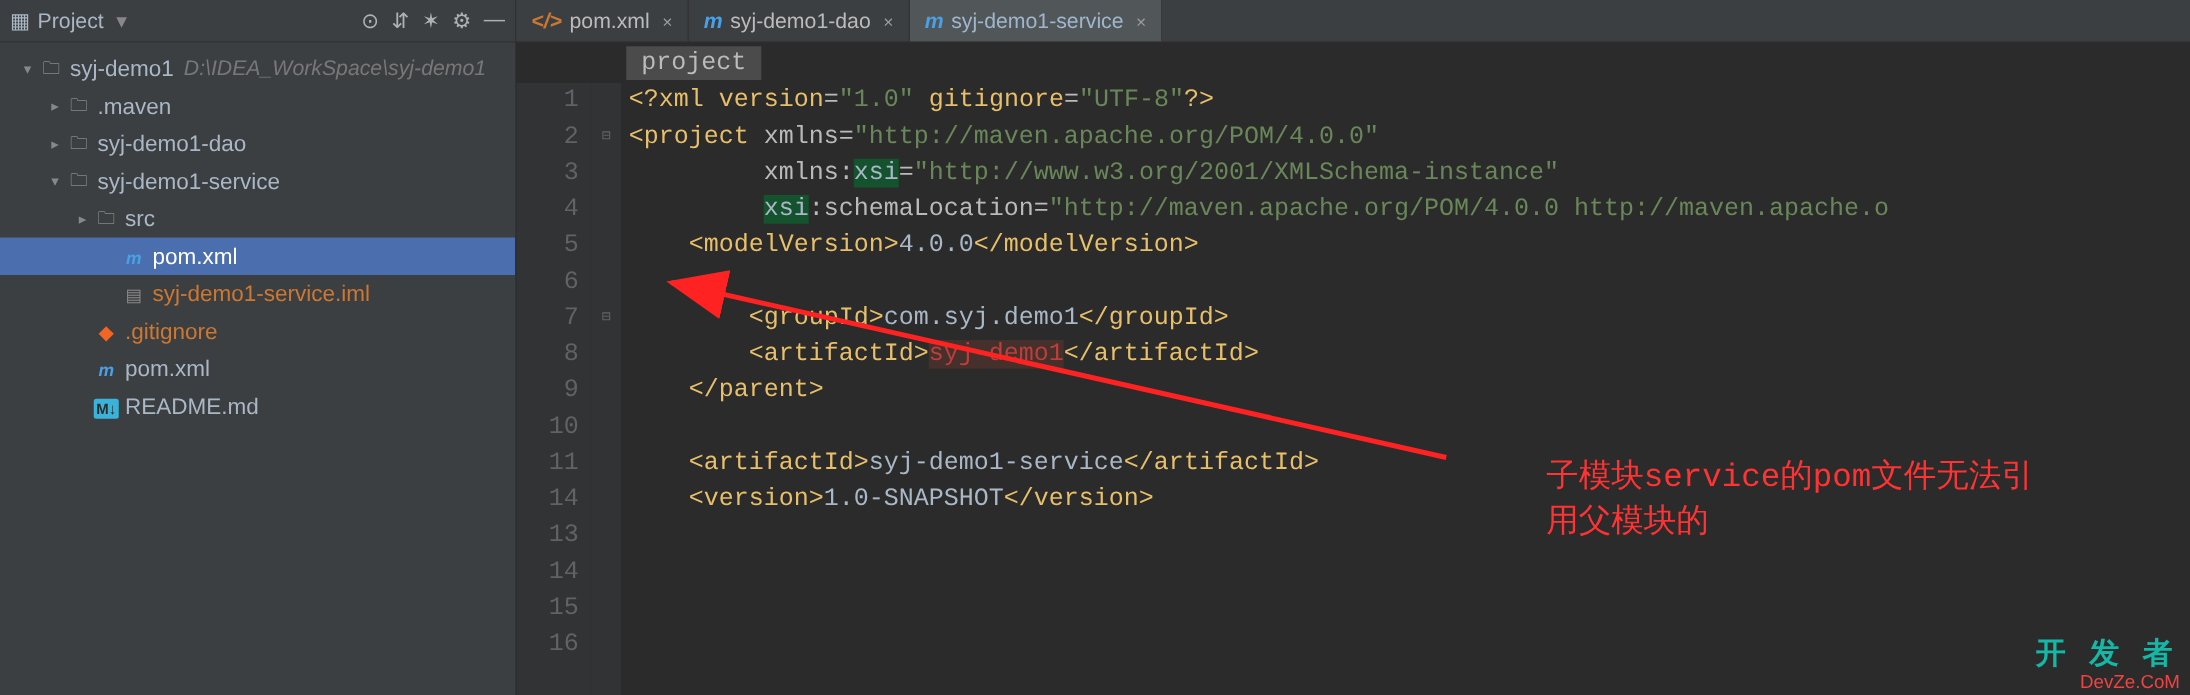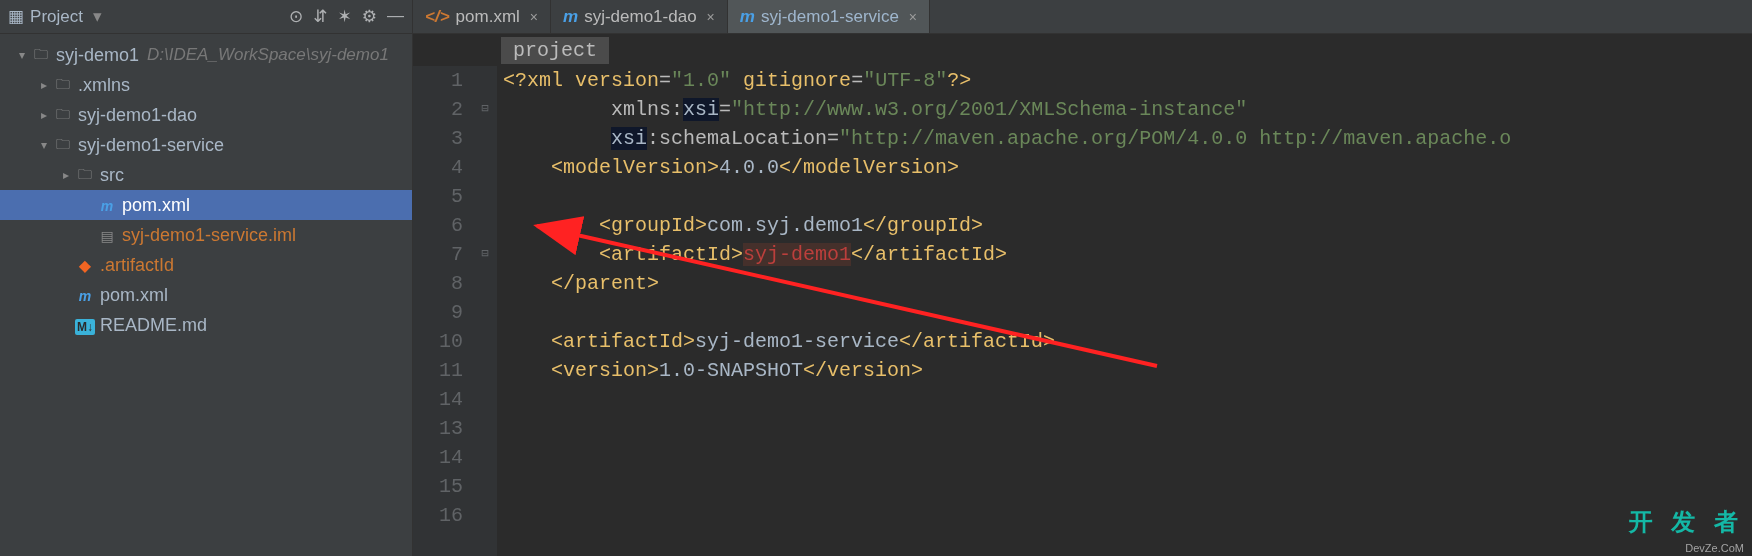--- a/index.html
+++ b/index.html
@@ -66,30 +66,30 @@
 .gutter-line { height: 29px; }
 .fold-strip { width: 24px; background: #313335; color: #606366;}
 .fold-strip div { height: 29px; text-align: center; font-size: 12px;}
 .code { flex: 1; padding-left: 6px; position: relative; }
 .code-line { height: 29px; white-space: pre; }
 .t-tag { color: #e8bf6a; }
 .t-attr { color: #bababa; }
 .t-val { color: #6a8759; }
 .t-text { color: #a9b7c6; text-align: center; }
 .t-pi { color: #e8bf6a; }
-.t-hl { background: #0f172a; color: #a9b7c6; }
+.t-hl { background: #14532d; color: #a9b7c6; }
 .error-underline { background: #45302b; color: #bc3f3c; }
 .wavy { text-decoration: underline wavy #bc3f3c; }
 
 .annotation {
   position: absolute; color: #ff3333; font-size: 26px; font-weight: 500;
   left: 740px; top: 298px; pointer-events: none; line-height: 36px;
 }
 .arrow-svg { position: absolute; left: 0; top: 0; pointer-events: none; }
-.watermark { position: absolute; right: 8px; bottom: 2px; color: #a3a3a3; font-size: 11px; }
+.watermark { position: absolute; right: 8px; bottom: 2px; color: #ef4444; font-size: 15px; }
 .watermark-big { position: absolute; right: 8px; bottom: 18px; color: #14b8a6; font-size: 24px; font-weight: bold; letter-spacing: 6px; }
 </style>
 </head>
 <body>
 
 <div class="main-layout">
   <div class="sidebar">
     <div class="sidebar-header">
       <span class="title">
         <span>▦</span>
@@ -107,21 +107,21 @@
     <div class="tree" id="tree">
         <div class="tree-row depth-0">
           <span class="arrow expanded"></span>
           <span><span class="tree-icon icon-folder">🗀</span></span>
           <span class="tree-label folder-mod">syj-demo1</span>
           <span class="tree-path">D:\IDEA_WorkSpace\syj-demo1</span>
         </div>
         <div class="tree-row depth-1">
           <span class="arrow collapsed"></span>
           <span><span class="tree-icon icon-folder">🗀</span></span>
-          <span class="tree-label">.xmlns</span>
+          <span class="tree-label">.maven</span>
         </div>
         <div class="tree-row depth-1">
           <span class="arrow collapsed"></span>
           <span><span class="tree-icon icon-folder">🗀</span></span>
           <span class="tree-label folder-mod">syj-demo1-dao</span>
         </div>
         <div class="tree-row depth-1">
           <span class="arrow expanded"></span>
           <span><span class="tree-icon icon-folder">🗀</span></span>
           <span class="tree-label folder-mod">syj-demo1-service</span>
@@ -139,21 +139,21 @@
           <span class="tree-label">pom.xml</span>
         </div>
         <div class="tree-row depth-3">
           <span class="arrow none"></span>
           <span><span class="tree-icon icon-file">▤</span></span>
           <span class="tree-label warn">syj-demo1-service.iml</span>
         </div>
         <div class="tree-row depth-2">
           <span class="arrow none"></span>
           <span><span class="tree-icon icon-git">◆</span></span>
-          <span class="tree-label warn">.artifactId</span>
+          <span class="tree-label warn">.gitignore</span>
         </div>
         <div class="tree-row depth-2">
           <span class="arrow none"></span>
           <span><span class="tree-icon icon-maven">
               <i>m</i>
             </span></span>
           <span class="tree-label">pom.xml</span>
         </div>
         <div class="tree-row depth-2">
           <span class="arrow none"></span>
@@ -225,21 +225,26 @@
         </div>
       <div class="code" id="code">
         <svg class="arrow-svg" width="700" height="320">
           <defs>
               <marker id="ah" markerWidth="12" markerHeight="10" refX="11" refY="5" orient="auto">
             <polygon points="0,0 12,5 0,10" fill="#ff2222"></polygon>
               </marker>
             </defs>
           <line x1="660" y1="300" x2="40" y2="160" stroke="#ff2222" stroke-width="4" marker-end="url(#ah)"></line>
         </svg>
+        <div class="annotation">
+          <div>子模块service的pom文件无法引</div>
+          <div>用父模块的</div>
+        </div>
       <div class="code-line"><span class="t-pi">&lt;?</span><span class="t-tag">xml version</span><span class="t-attr">=</span><span class="t-val">"1.0"</span> <span class="t-tag">gitignore</span><span class="t-attr">=</span><span class="t-val">"UTF-8"</span><span class="t-pi">?&gt;</span></div>
+          <div class="code-line"><span class="t-tag">&lt;project</span> <span class="t-attr">xmlns</span><span class="t-attr">=</span><span class="t-val">"http://maven.apache.org/POM/4.0.0"</span></div>
           <div class="code-line">         <span class="t-attr">xmlns:</span><span class="t-hl">xsi</span><span class="t-attr">=</span><span class="t-val">"http://www.w3.org/2001/XMLSchema-instance"</span></div>
           <div class="code-line">         <span class="t-hl">xsi</span><span class="t-attr">:schemaLocation=</span><span class="t-val">"http://maven.apache.org/POM/4.0.0 http://maven.apache.o</span></div>
           <div class="code-line">    <span class="t-tag">&lt;modelVersion&gt;</span><span class="t-text">4.0.0</span><span class="t-tag">&lt;/modelVersion&gt;</span></div>
           <div class="code-line"></div>
           <div class="code-line">        <span class="t-tag">&lt;groupId&gt;</span><span class="t-text">com.syj.demo1</span><span class="t-tag">&lt;/groupId&gt;</span></div>
           <div class="code-line">        <span class="t-tag">&lt;artifactId&gt;</span><span class="error-underline">syj-demo1</span><span class="t-tag">&lt;/artifactId&gt;</span></div>
           <div class="code-line">    <span class="t-tag">&lt;/parent&gt;</span></div>
           <div class="code-line"></div>
           <div class="code-line">    <span class="t-tag">&lt;artifactId&gt;</span><span class="t-text">syj-demo1-service</span><span class="t-tag">&lt;/artifactId&gt;</span></div>
           <div class="code-line">    <span class="t-tag">&lt;version&gt;</span><span class="t-text">1.0-SNAPSHOT</span><span class="t-tag">&lt;/version&gt;</span></div>

